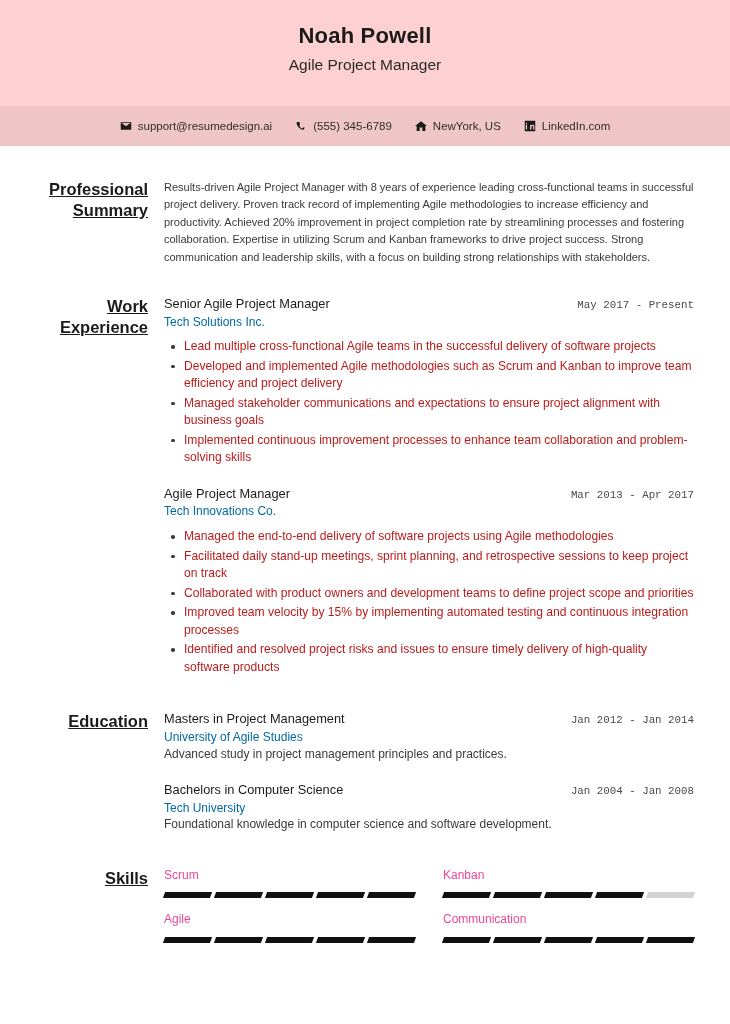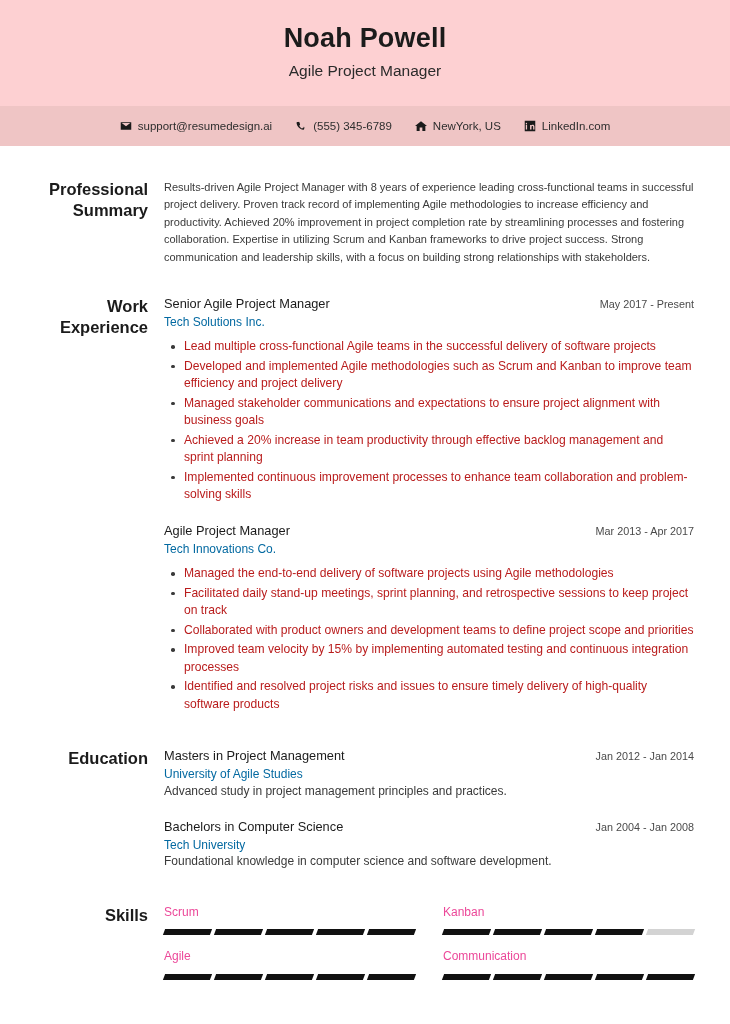--- a/index.html
+++ b/index.html
@@ -17,21 +17,21 @@
 
   
   .header {
     background: #fdd0d2;
     height: 106px;
     box-sizing: border-box;
     padding-top: 22px;
     text-align: center;
   }
   .full-name {
-    font-size: 27px;
+    font-size: 22px;
     font-weight: bold;
     color: #1b1b1b;
     letter-spacing: .2px;
     line-height: 1.25;
   }
   .job-title {
     font-size: 15.5px;
     color: #2b2b2b;
     margin-top: 6px;
     line-height: 1.2;
@@ -75,20 +75,21 @@
   .section-label {
     width: 128px;
     flex: 0 0 128px;
     text-align: right;
     padding-right: 16px;
     box-sizing: border-box;
     font-size: 16.5px;
     font-weight: bold;
     color: #1b1b1b;
     line-height: 1.25;
+    text-decoration: underline;
   }
   .section-body {
     flex: 1 1 auto;
     min-width: 0;
   }
 
   #section-summary { margin-top: 33px; }
   .summary-text {
     font-size: 11px;
     line-height: 1.58;
@@ -112,20 +113,21 @@
     font-size: 12.8px;
     font-weight: normal;
     color: #1b1b1b;
     line-height: 1.3;
   }
   .entry-dates {
     font-size: 10.8px;
     color: #4a4a4a;
     white-space: nowrap;
     flex: 0 0 auto;
+    font-family: Liberation Mono, monospace;
   }
   .entry-org {
     font-size: 12px;
     color: #0369a1;
     margin-top: 2px;
     line-height: 1.3;
   }
   .entry-desc {
     font-size: 12px;
     color: #3a3a3a;
@@ -243,21 +245,20 @@
         <div class="entry">
           <div class="entry-head">
             <div class="entry-role">Senior Agile Project Manager</div>
             <div class="entry-dates">May 2017 - Present</div>
           </div>
           <div class="entry-org">Tech Solutions Inc.</div>
           <ul class="bullets">
             <li>Lead multiple cross-functional Agile teams in the successful delivery of software projects</li>
             <li>Developed and implemented Agile methodologies such as Scrum and Kanban to improve team efficiency and project delivery</li>
             <li>Managed stakeholder communications and expectations to ensure project alignment with business goals</li>
-            <li>Achieved a 20% increase in team productivity through effective backlog management and sprint planning</li>
             <li>Implemented continuous improvement processes to enhance team collaboration and problem-solving skills</li>
           </ul>
         </div>
         <div class="entry">
           <div class="entry-head">
             <div class="entry-role">Agile Project Manager</div>
             <div class="entry-dates">Mar 2013 - Apr 2017</div>
           </div>
           <div class="entry-org">Tech Innovations Co.</div>
           <ul class="bullets">

